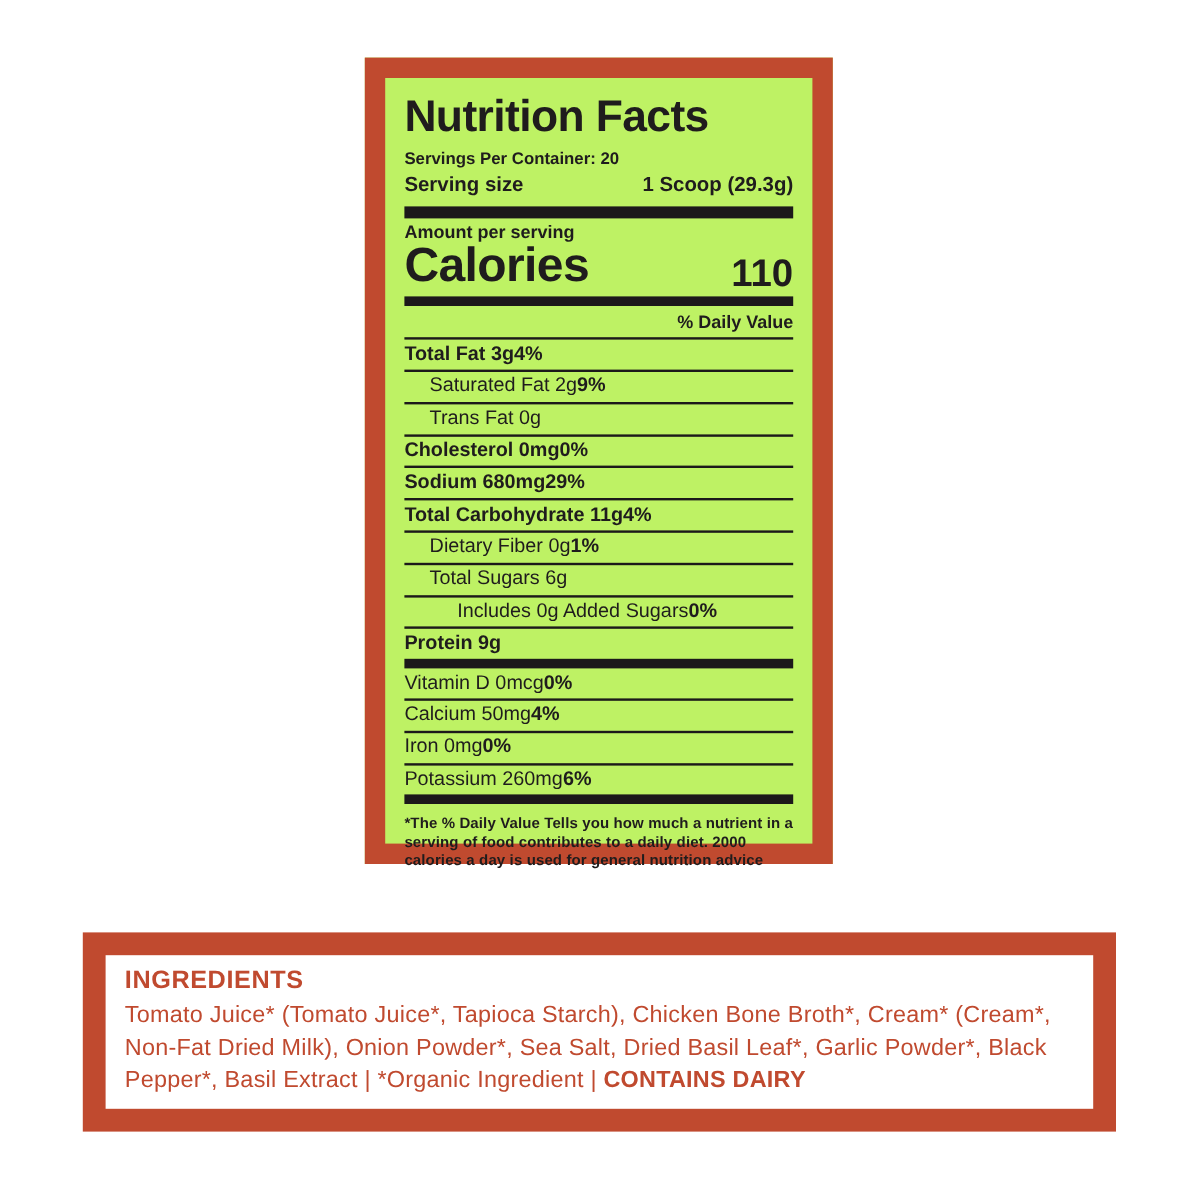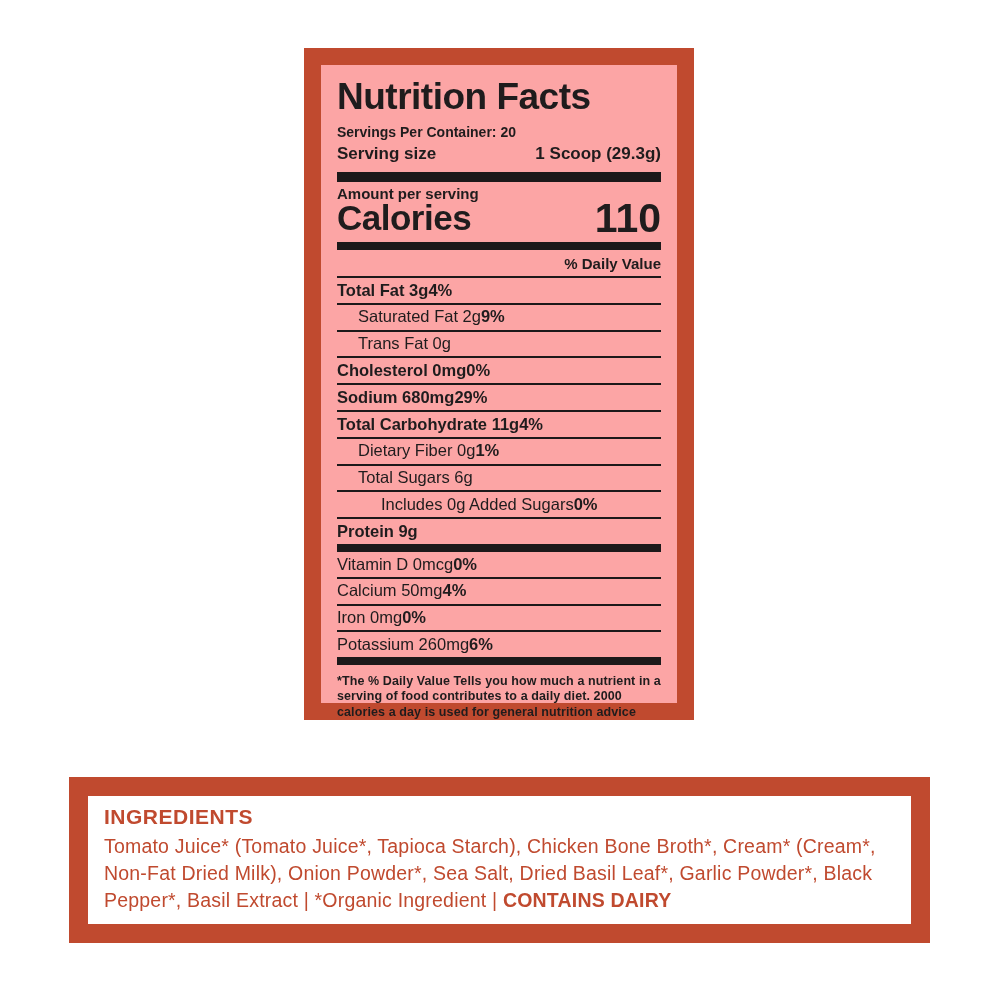--- a/index.html
+++ b/index.html
@@ -8,21 +8,21 @@
     position: relative;
     font-family: "Liberation Sans", sans-serif;
     color: #1f1c1d;
   }
 
   
   .nf-panel {
     position: absolute;
     left: 304px; top: 48px;
     width: 390px; height: 672px;
-    background: #fca5a5;
+    background: #bef264;
     border: 17px solid var(--red);
   }
   .nf-inner {
     padding: 12px 16px 0 16px;
     height: 100%;
   }
   .nf-title {
     font-size: 37px;
     font-weight: 700;
     letter-spacing: -0.5px;
@@ -55,27 +55,27 @@
     line-height: 1.1;
   }
   .nf-calories-row {
     display: flex;
     justify-content: space-between;
     align-items: flex-end;
     margin-top: -2px;
     margin-bottom: 5px;
   }
   .nf-calories-label {
-    font-size: 35px;
+    font-size: 40px;
     font-weight: 700;
     letter-spacing: -0.5px;
     line-height: 1.05;
   }
   .nf-calories-value {
-    font-size: 41px;
+    font-size: 32px;
     font-weight: 700;
     line-height: 0.9;
     letter-spacing: 0px;
   }
   .nf-dv-header {
     text-align: right;
     font-size: 15px;
     font-weight: 700;
     padding: 5px 0 4px 0;
     border-bottom: 2px solid #1c191a;

